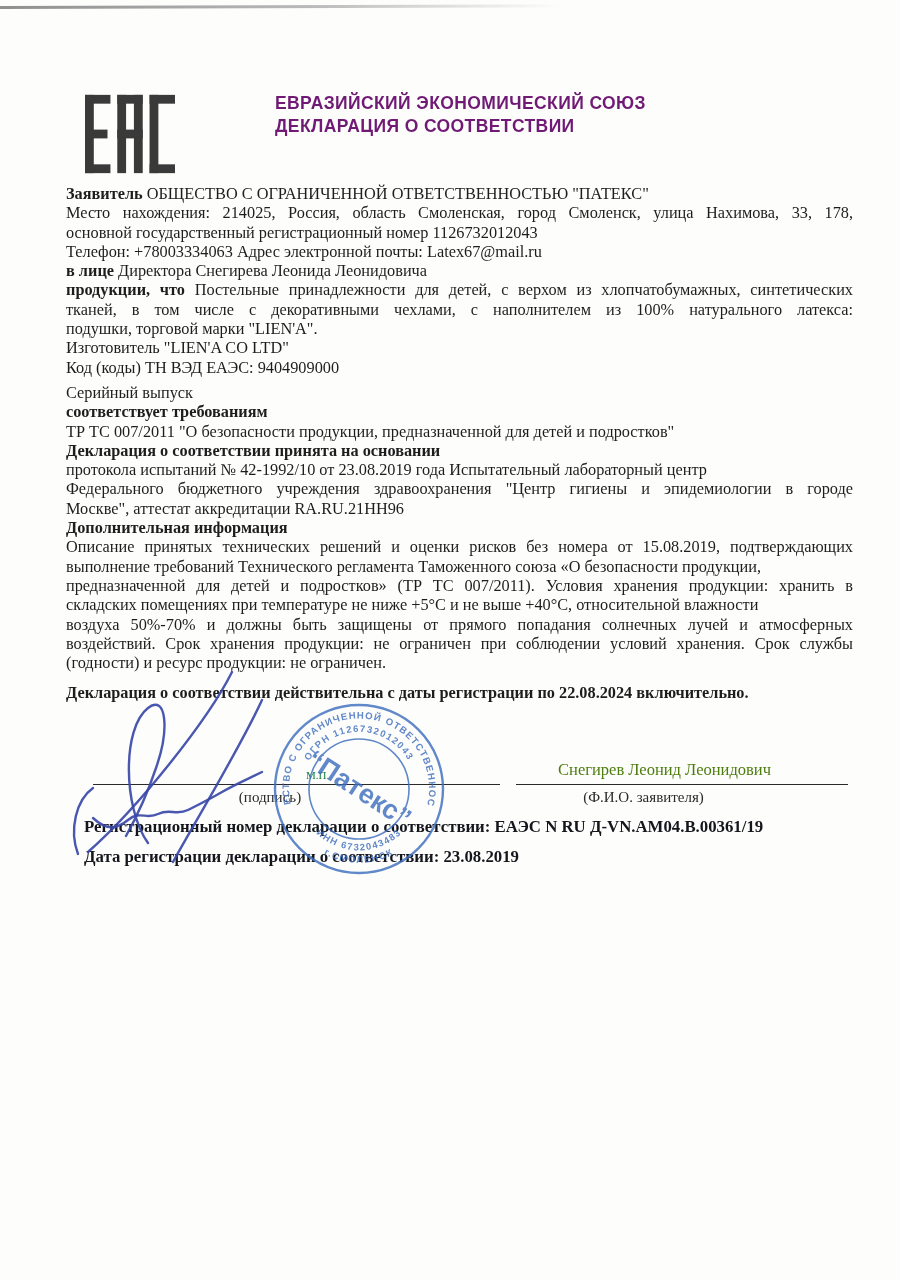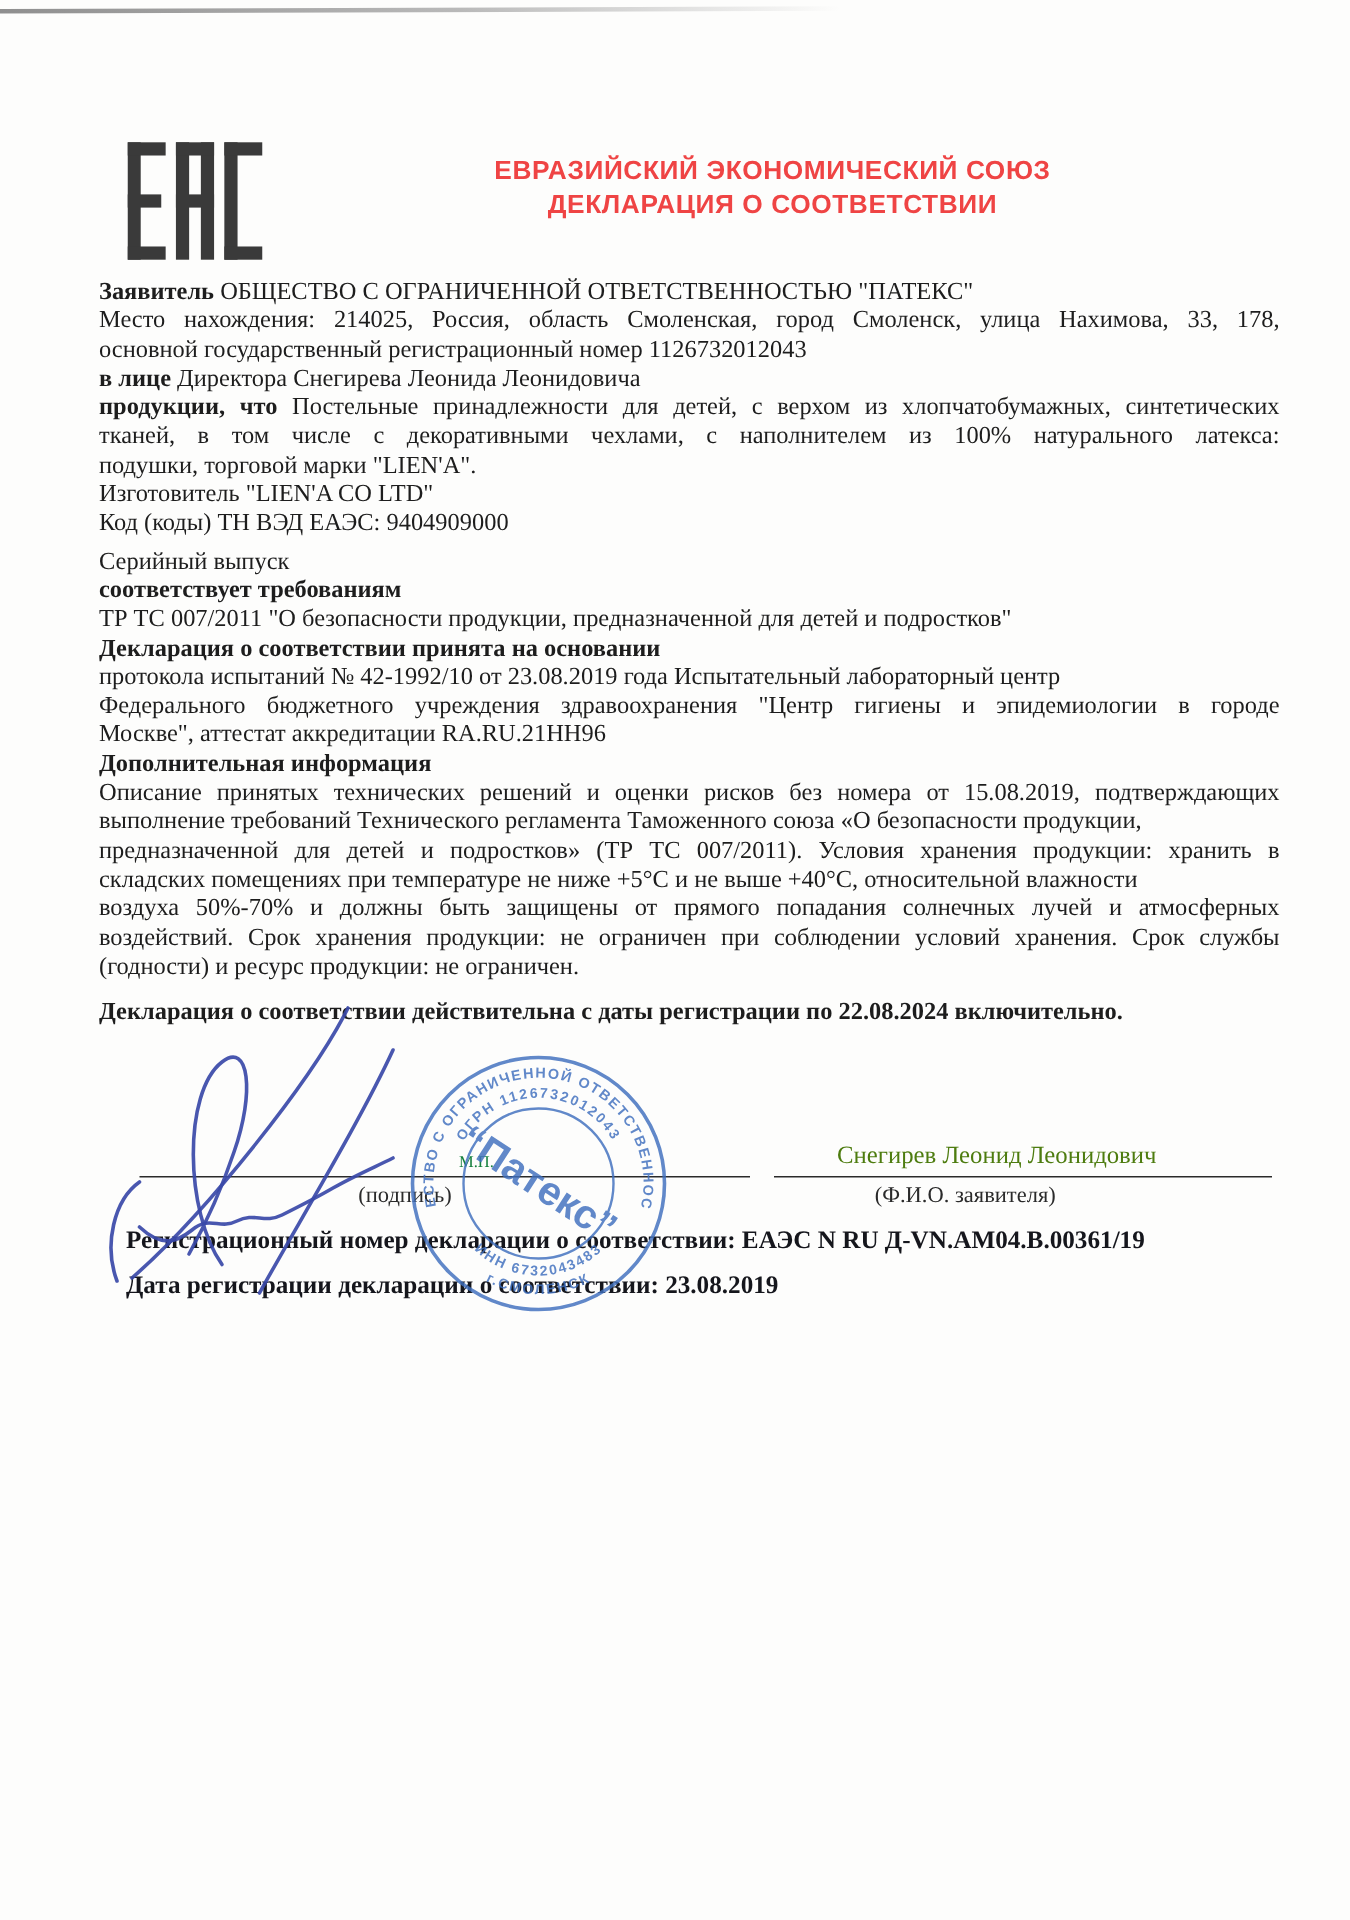--- a/index.html
+++ b/index.html
@@ -9,23 +9,23 @@
     font-family:"Liberation Serif", serif;
   }
   .scan-artifact-top {
     position:absolute; left:0; top:6px; width:560px; height:3px;
     background:linear-gradient(to right,#8f8f8f,#b9b9b9 55%,rgba(200,200,200,0));
     transform:rotate(-0.18deg); transform-origin:left top;
   }
   .eac-logo { position:absolute; left:85px; top:94px; width:90px; height:80px; }
   .eac-logo rect { fill:#3a3a3a; }
   .title-block {
-    position:absolute; left:275px; top:92px; width:480px; text-align:center;
+    position:absolute; left:275px; top:92px; width:480px; 
     font-family:"Liberation Sans", sans-serif; font-weight:bold;
-    font-size:17.5px; line-height:23px; color:#ef4444; letter-spacing:.4px;margin-top:10px;
+    font-size:17.5px; line-height:23px; color:#701a75; letter-spacing:.4px;
   }
   .body-lines {
     position:absolute; left:66px; top:184px; width:787px;
     font-size:16.3px; line-height:19.3px; color:#1d1d1d;
   }
   .line { min-height:19.3px; white-space:nowrap; }
   .line.stretch { white-space:normal; text-align:justify; text-align-last:justify; }
   .line.gap { margin-top:6px; }
   .line.gap2 { margin-top:11px; }
   .line b { font-weight:bold; }
@@ -83,20 +83,21 @@
 
 <div class="title-block">
   <div>ЕВРАЗИЙСКИЙ ЭКОНОМИЧЕСКИЙ СОЮЗ</div>
   <div>ДЕКЛАРАЦИЯ О СООТВЕТСТВИИ</div>
 </div>
 
 <div class="body-lines">
     <div class="line"><b>Заявитель</b> ОБЩЕСТВО С ОГРАНИЧЕННОЙ  ОТВЕТСТВЕННОСТЬЮ "ПАТЕКС"</div>
     <div class="line stretch">Место нахождения: 214025, Россия,  область  Смоленская,  город  Смоленск, улица Нахимова, 33, 178,</div>
     <div class="line">основной государственный регистрационный номер 1126732012043</div>
+    <div class="line">Телефон: +78003334063 Адрес электронной почты: Latex67@mail.ru</div>
     <div class="line"><b>в лице</b> Директора Снегирева Леонида Леонидовича</div>
     <div class="line stretch"><b>продукции, что</b> Постельные принадлежности для детей, с верхом из хлопчатобумажных, синтетических</div>
     <div class="line stretch">тканей, в том числе с декоративными чехлами, с наполнителем из 100% натурального латекса:</div>
     <div class="line">подушки, торговой марки "LIEN'A".</div>
     <div class="line">Изготовитель "LIEN'A CO LTD"</div>
     <div class="line">Код (коды) ТН ВЭД ЕАЭС: 9404909000</div>
     <div class="line gap">Серийный выпуск</div>
     <div class="line"><b>соответствует требованиям</b></div>
     <div class="line">ТР ТС 007/2011 "О безопасности продукции, предназначенной для детей и подростков"</div>
     <div class="line"><b>Декларация о соответствии принята на основании</b></div>

